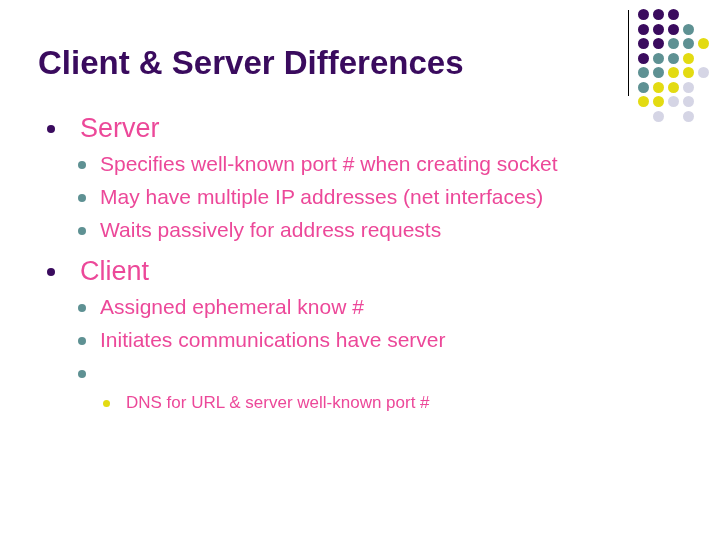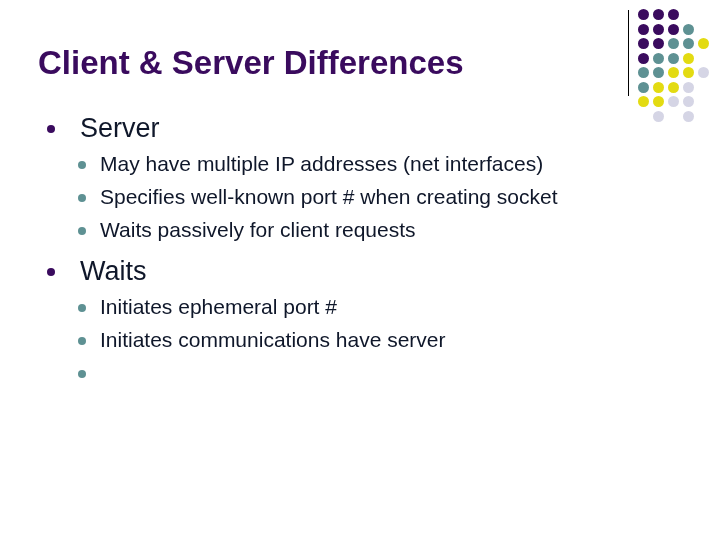--- a/index.html
+++ b/index.html
@@ -70,21 +70,21 @@
   .bullet-row {
     position: relative;
     display: block;
   }
   .bullet-row .marker {
     position: absolute;
     border-radius: 50%;
   }
   .bullet-row .text {
     display: block;
-    color: #0f172a;
+    color: #ec4899;
     white-space: nowrap;
   }
 
   
   .lvl1 {
     height: 38px;
   }
   .lvl1 .marker {
     left: 47px;
     top: 15px;
@@ -177,41 +177,45 @@
 
   <div id="title">Client &amp; Server Differences</div>
 
   <div id="body">
       <div class="bullet-row lvl1">
         <span class="marker" style="background: rgb(58, 11, 94);"></span>
         <span class="text">Server</span>
       </div>
       <div class="bullet-row lvl2">
         <span class="marker" style="background: rgb(94, 145, 147);"></span>
+        <span class="text">Specifies well-known port # when creating socket</span>
+      </div>
+      <div class="bullet-row lvl2">
+        <span class="marker" style="background: rgb(94, 145, 147);"></span>
         <span class="text">May have multiple IP addresses (net interfaces)</span>
       </div>
       <div class="bullet-row lvl2">
         <span class="marker" style="background: rgb(94, 145, 147);"></span>
-        <span class="text">Specifies well-known port # when creating socket</span>
-      </div>
-      <div class="bullet-row lvl2">
-        <span class="marker" style="background: rgb(94, 145, 147);"></span>
-        <span class="text">Waits passively for client requests</span>
+        <span class="text">Waits passively for address requests</span>
       </div>
       <div class="spacer-sm"></div>
       <div class="bullet-row lvl1">
         <span class="marker" style="background: rgb(58, 11, 94);"></span>
-        <span class="text">Waits</span>
-      </div>
-      <div class="bullet-row lvl2">
-        <span class="marker" style="background: rgb(94, 145, 147);"></span>
-        <span class="text">Initiates ephemeral port #</span>
+        <span class="text">Client</span>
+      </div>
+      <div class="bullet-row lvl2">
+        <span class="marker" style="background: rgb(94, 145, 147);"></span>
+        <span class="text">Assigned ephemeral know #</span>
       </div>
       <div class="bullet-row lvl2">
         <span class="marker" style="background: rgb(94, 145, 147);"></span>
         <span class="text">Initiates communications have server</span>
       </div>
       <div class="bullet-row lvl2">
         <span class="marker" style="background: rgb(94, 145, 147);"></span>
       </div>
+      <div class="bullet-row lvl3">
+        <span class="marker" style="background: rgb(227, 219, 18);"></span>
+        <span class="text">DNS for URL &amp; server well-known port #</span>
+      </div>
     </div>
 
 </div>
 
 </body></html>

